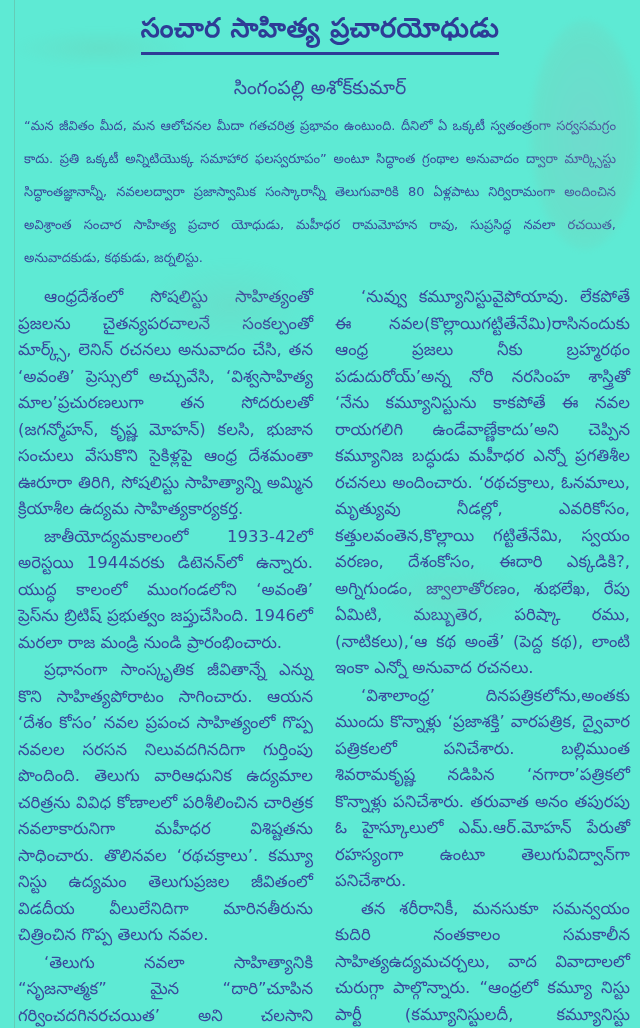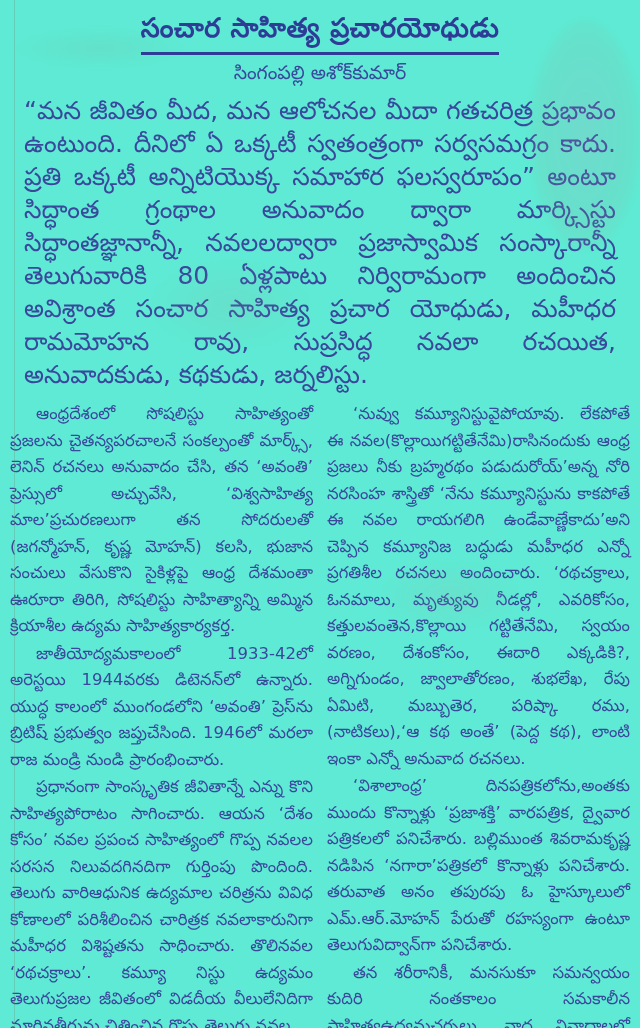--- a/index.html
+++ b/index.html
@@ -49,45 +49,45 @@
     margin: 6px 0 2px 0;
     font-size: 27px;
     font-weight: bold;
     color: #2e3c96;
     border-bottom: 3px solid #2e3c96;
     padding-bottom: 2px;
     letter-spacing: 0.5px;
   }
   .byline {
     font-size: 19px;
-    margin: 4px 0 6px 0;
+    margin: 19px 0 6px 0;
     color: #3a489c;
   }
   .intro {
-    font-size: 25px;
+    font-size: 13px;
     line-height: 33px;
     text-align: justify;
     margin: 6px 14px 10px 14px;
     color: #3a489c;
   }
   .columns {
     display: flex;
     gap: 14px;
     margin-top: 4px;
   }
   .col {
     flex: 1 1 0;
     min-width: 0;
   }
   .col p {
     font-size: 16.5px;
     line-height: 26.5px;
     text-align: justify;
     text-indent: 26px;
-    margin: 0 0 1px 0;
+    margin: 0 0 1px 8px;
     color: #3a489c;
     word-break: break-word;
     hyphens: auto;
   }
 </style>
 </head>
 <body>
 
 <div class="page">
   <div class="scan-edge"></div>

